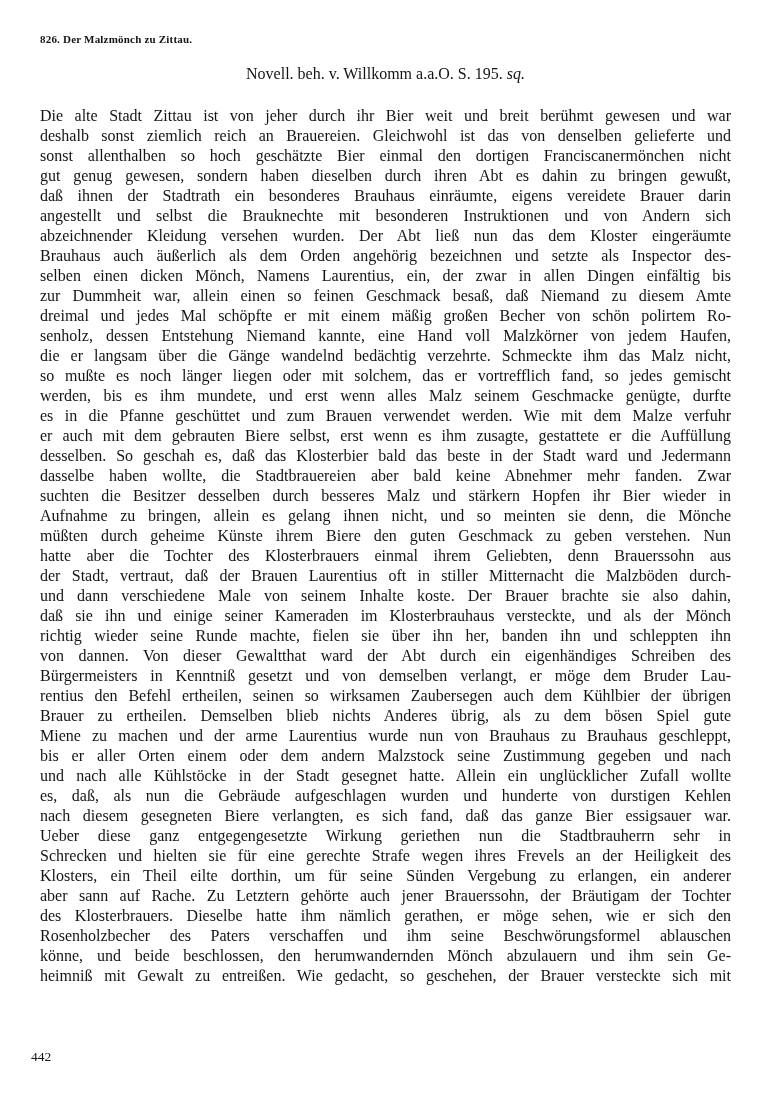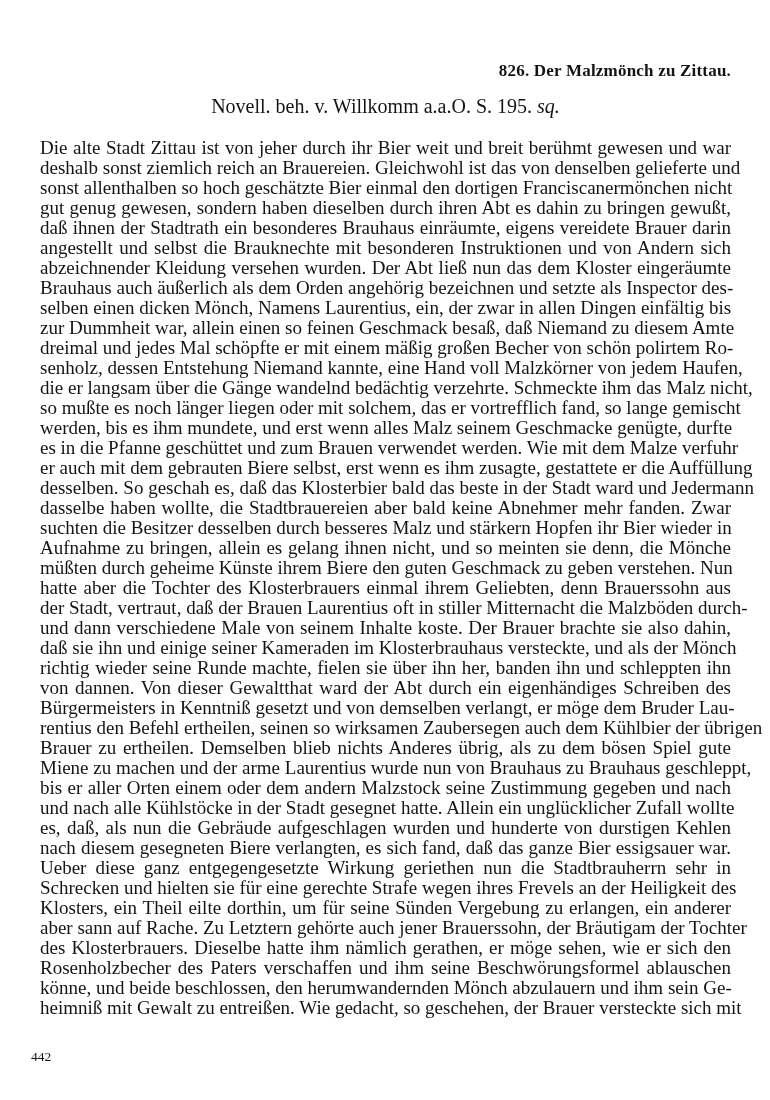--- a/index.html
+++ b/index.html
@@ -15,42 +15,42 @@
     overflow: hidden;
   }
   .page {
     width: 770px;
     height: 1100px;
     background: #ffffff;
     position: relative;
     padding: 0 39px 0 40px;
   }
   .story-title {
-    padding-top: 60px;
-    text-align: right;
-    font-size: 17px;
+    padding-top: 28px;
+    text-align: left;
+    font-size: 11px;
     font-weight: bold;
     line-height: 22px;
     letter-spacing: 0.2px;
   }
   .source-ref {
     margin-top: 14px;
     text-align: center;
-    font-size: 20px;
+    font-size: 16px;
     line-height: 20px;
     font-weight: normal;
   }
   .source-ref .italic {
     font-style: italic;
   }
   .story-text {
     margin-top: 22px;
   }
   .line {
-    font-size: 19px;
+    font-size: 16px;
     line-height: 20px;
     height: 20px;
     white-space: nowrap;
     text-align: justify;
     text-align-last: justify;
     overflow: visible;
   }
   .page-number {
     position: absolute;
     left: 31px;
@@ -76,21 +76,21 @@
       <div class="line">gut genug gewesen, sondern haben dieselben durch ihren Abt es dahin zu bringen gewußt,</div>
       <div class="line">daß ihnen der Stadtrath ein besonderes Brauhaus einräumte, eigens vereidete Brauer darin</div>
       <div class="line">angestellt und selbst die Brauknechte mit besonderen Instruktionen und von Andern sich</div>
       <div class="line">abzeichnender Kleidung versehen wurden. Der Abt ließ nun das dem Kloster eingeräumte</div>
       <div class="line">Brauhaus auch äußerlich als dem Orden angehörig bezeichnen und setzte als Inspector des-</div>
       <div class="line">selben einen dicken Mönch, Namens Laurentius, ein, der zwar in allen Dingen einfältig bis</div>
       <div class="line">zur Dummheit war, allein einen so feinen Geschmack besaß, daß Niemand zu diesem Amte</div>
       <div class="line">dreimal und jedes Mal schöpfte er mit einem mäßig großen Becher von schön polirtem Ro-</div>
       <div class="line">senholz, dessen Entstehung Niemand kannte, eine Hand voll Malzkörner von jedem Haufen,</div>
       <div class="line">die er langsam über die Gänge wandelnd bedächtig verzehrte. Schmeckte ihm das Malz nicht,</div>
-      <div class="line">so mußte es noch länger liegen oder mit solchem, das er vortrefflich fand, so lange gemischt</div>
+      <div class="line">so mußte es noch länger liegen oder mit solchem, das er vortrefflich fand, so jedes gemischt</div>
       <div class="line">werden, bis es ihm mundete, und erst wenn alles Malz seinem Geschmacke genügte, durfte</div>
       <div class="line">es in die Pfanne geschüttet und zum Brauen verwendet werden. Wie mit dem Malze verfuhr</div>
       <div class="line">er auch mit dem gebrauten Biere selbst, erst wenn es ihm zusagte, gestattete er die Auffüllung</div>
       <div class="line">desselben. So geschah es, daß das Klosterbier bald das beste in der Stadt ward und Jedermann</div>
       <div class="line">dasselbe haben wollte, die Stadtbrauereien aber bald keine Abnehmer mehr fanden. Zwar</div>
       <div class="line">suchten die Besitzer desselben durch besseres Malz und stärkern Hopfen ihr Bier wieder in</div>
       <div class="line">Aufnahme zu bringen, allein es gelang ihnen nicht, und so meinten sie denn, die Mönche</div>
       <div class="line">müßten durch geheime Künste ihrem Biere den guten Geschmack zu geben verstehen. Nun</div>
       <div class="line">hatte aber die Tochter des Klosterbrauers einmal ihrem Geliebten, denn Brauerssohn aus</div>
       <div class="line">der Stadt, vertraut, daß der Brauen Laurentius oft in stiller Mitternacht die Malzböden durch-</div>

